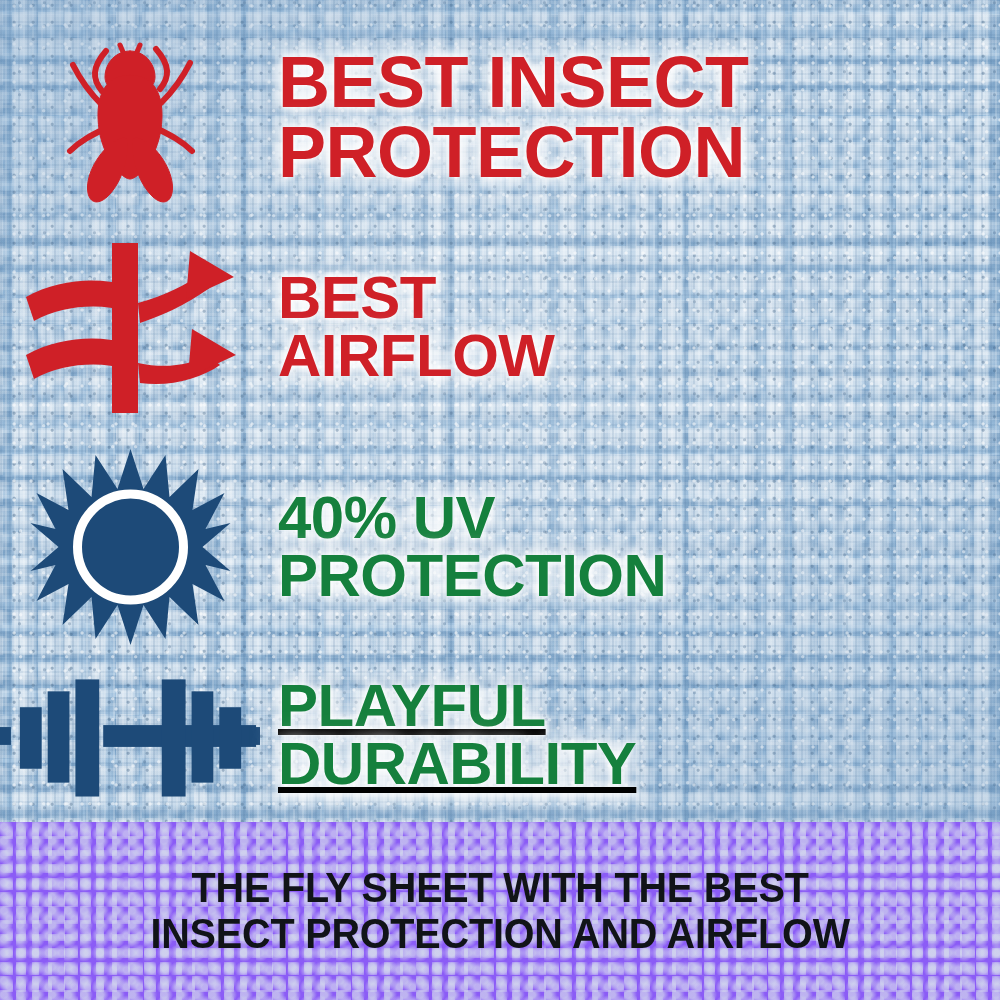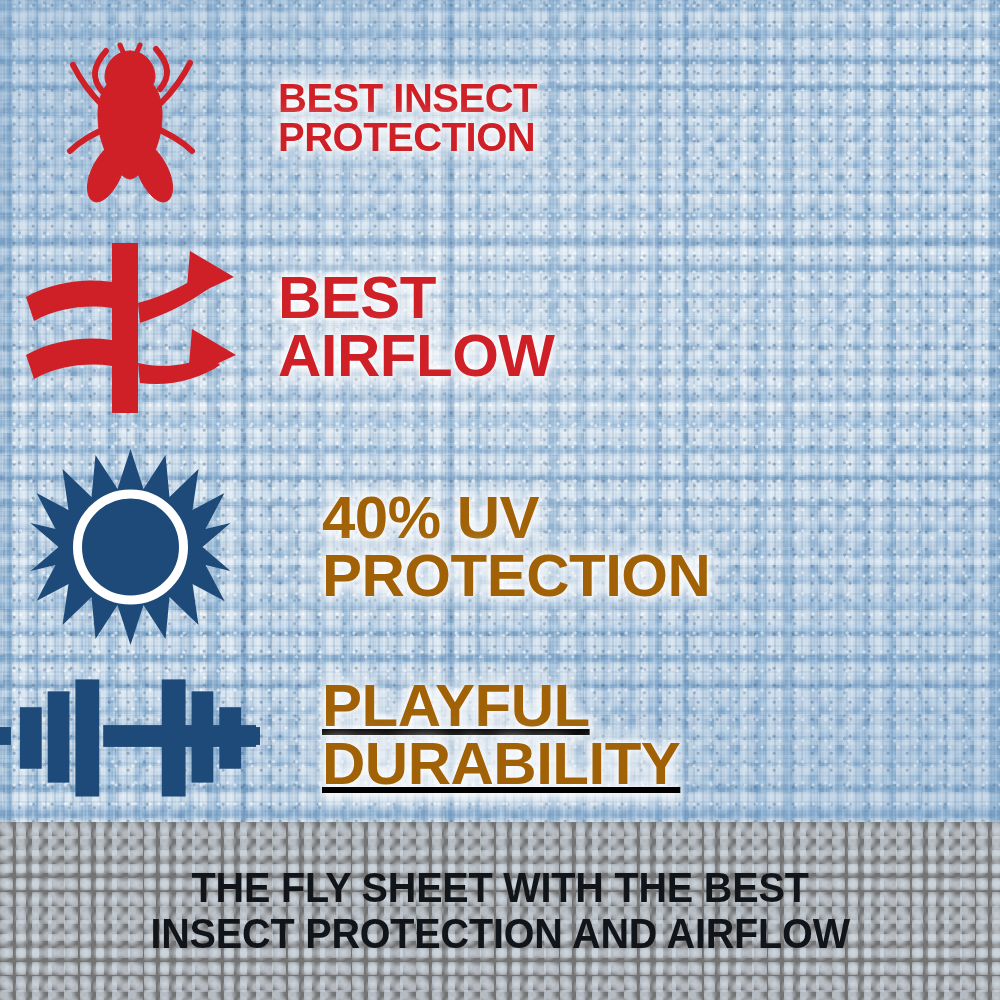--- a/index.html
+++ b/index.html
@@ -76,40 +76,39 @@
     font-family:"Liberation Sans Narrow","Liberation Sans","DejaVu Sans Condensed",sans-serif;
     white-space:pre-line;
   }
   .headline.red{
     color:#cf2027;
     text-shadow:
       0 0 6px #ffffff, 0 0 12px #ffffff, 0 0 18px rgba(255,255,255,.95),
       0 0 26px rgba(255,255,255,.75);
   }
   .headline.navy{
-    color:#a16207;
+    color:#15803d;
     text-shadow:
       0 0 6px #ffffff, 0 0 13px #ffffff, 0 0 20px rgba(255,255,255,.95),
       0 0 30px rgba(255,255,255,.7);
-    margin-left: 44px;
   }
 
   #row-insect{left:0;top:18px;width:1000px;height:200px;}
-  #row-insect .headline{font-size:40px;}
+  #row-insect .headline{font-size:72px;}
   #row-airflow{left:0;top:232px;width:792px;height:190px;}
   #row-airflow .headline{font-size:60px;}
   #row-uv{left:0;top:442px;width:1000px;height:210px;}
   #row-uv .headline{font-size:60px;}
   #row-durability{left:0;top:655px;width:1000px;height:160px;text-decoration:underline;}
   #row-durability .headline{font-size:60px;}
 
   
   #caption-band{
     position:absolute;left:0;top:822px;width:1000px;height:178px;
-    background:#737373;
+    background:#8b5cf6;
     display:flex;align-items:center;justify-content:center;
     overflow:hidden;
   }
   #caption-band .paper{
     position:absolute;inset:0;
     background-image:
       radial-gradient(circle at 25% 35%, rgba(216,226,236,.65) 0 22%, rgba(216,226,236,0) 60%),
       radial-gradient(circle at 72% 70%, rgba(222,231,240,.6) 0 20%, rgba(222,231,240,0) 58%);
     background-size:16px 14px, 13px 17px;
   }

